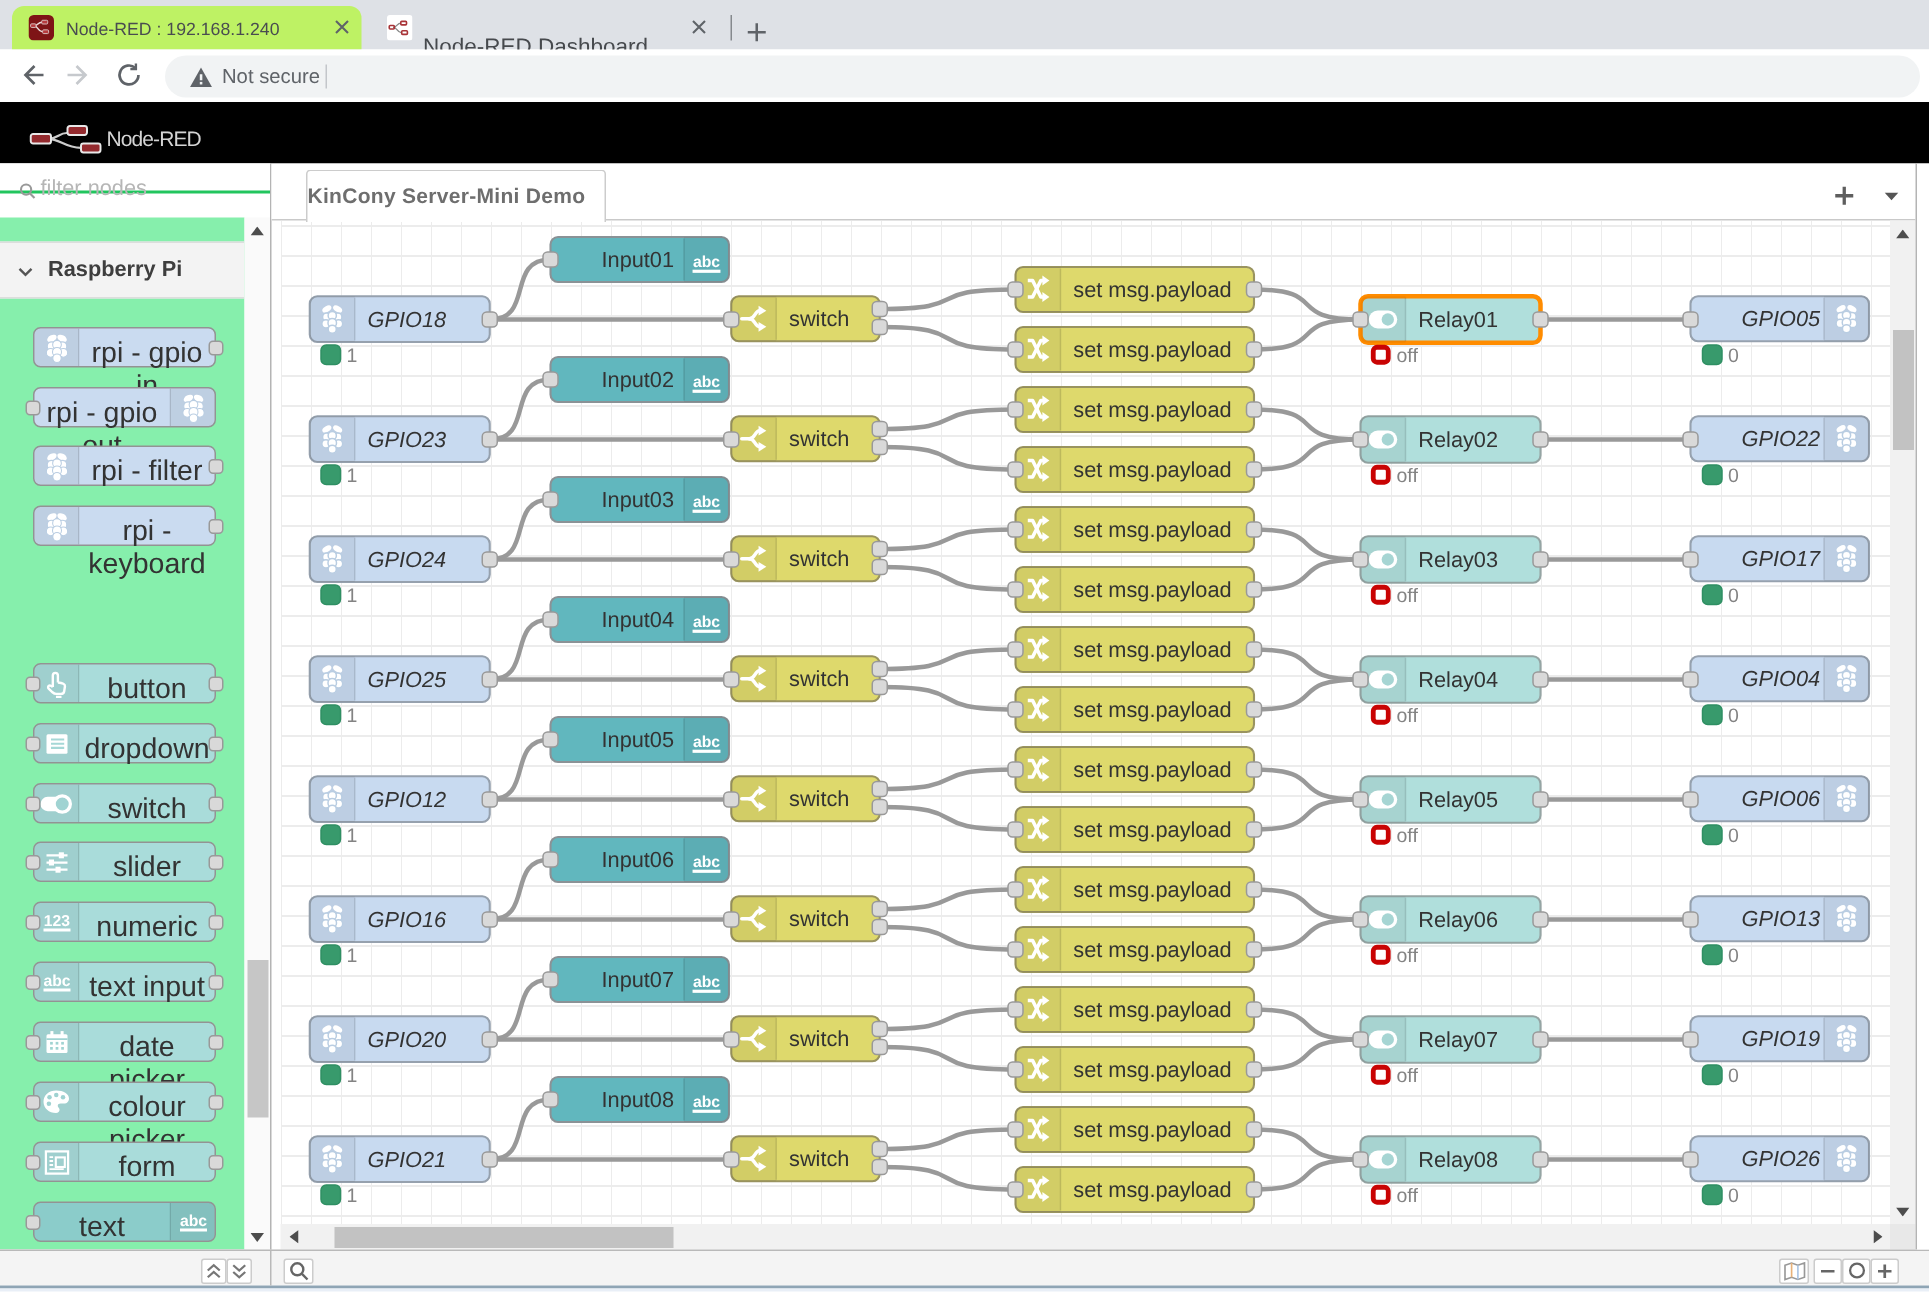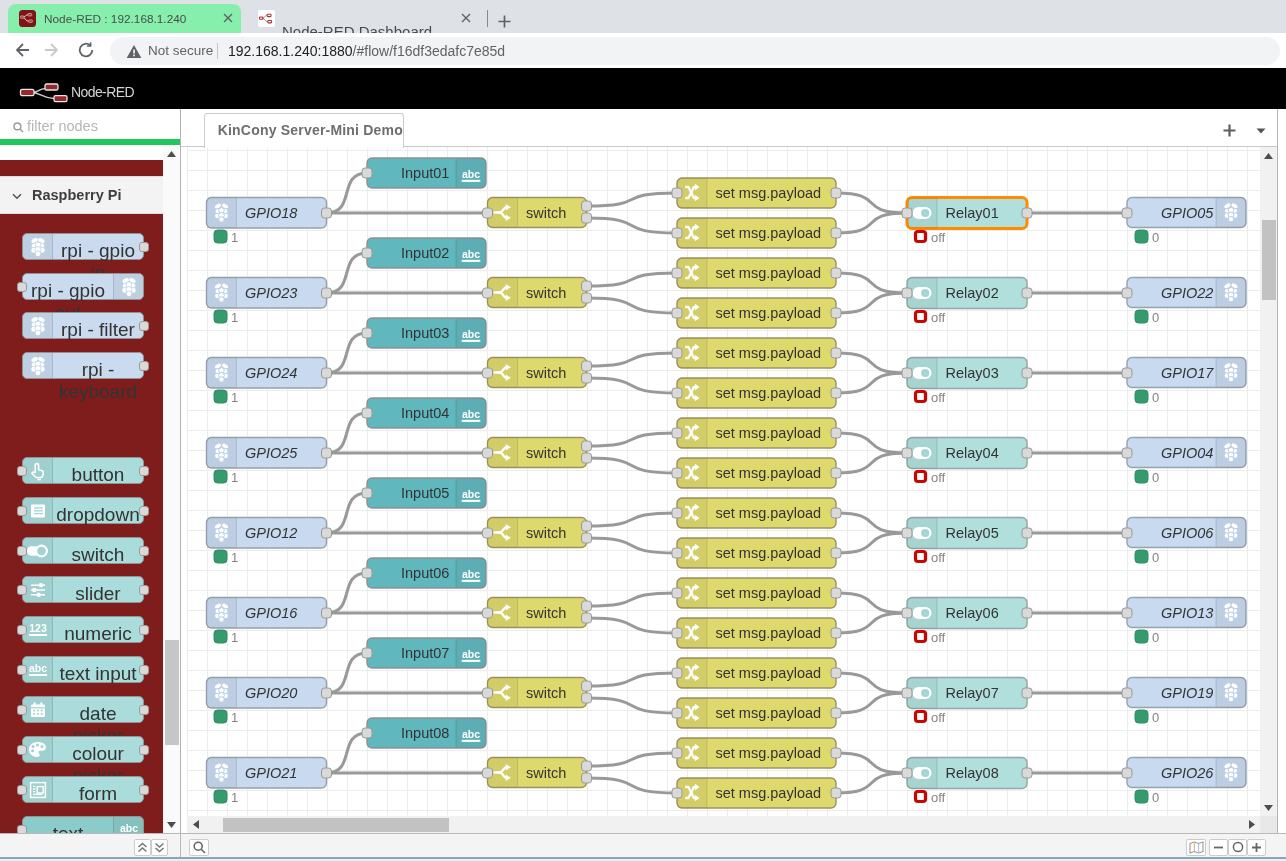--- a/index.html
+++ b/index.html
@@ -1,18 +1,18 @@
 <!DOCTYPE html>
 <html><head><meta charset="utf-8"><title>Node-RED</title>
 <style>
 *{margin:0;padding:0;box-sizing:border-box}
 html,body{width:1286px;height:861px;overflow:hidden;background:#fff;
   font-family:"Liberation Sans",sans-serif;-webkit-font-smoothing:antialiased}
 #tabstrip{position:absolute;left:0;top:0;width:1286px;height:33px;background:#dee1e6}
-#tab1{position:absolute;left:8px;top:4px;width:233px;height:29px;background:#86efac;border-radius:8px 8px 0 0}
+#tab1{position:absolute;left:8px;top:4px;width:233px;height:29px;background:#bef264;border-radius:8px 8px 0 0}
 #tab1 .fav{position:absolute;left:11px;top:6px}
 #tab1 .ttl{position:absolute;left:36px;top:7.5px;font-size:11.8px;color:#494c50;white-space:nowrap}
 #tab1 .cls{position:absolute;right:8px;top:9px}
 #tab2{position:absolute;left:249px;top:4px;width:230px;height:29px}
 #tab2 .fav{position:absolute;left:9px;top:6px}
 #tab2 .ttl2{position:absolute;left:33px;top:19px;font-size:15px;color:#46494d;white-space:nowrap}
 #tab2 .cls{position:absolute;right:8px;top:9px}
 #tabsep{position:absolute;left:487px;top:10px;width:1px;height:17px;background:#85898d}
 #newtab{position:absolute;left:498px;top:15px}
 #toolbar{position:absolute;left:0;top:33px;width:1286px;height:35px;background:#fff}
@@ -20,36 +20,36 @@
 #omnibox{position:absolute;left:110px;top:4px;width:1170px;height:28px;border-radius:14px;background:#f1f3f4}
 #notsec{position:absolute;left:38px;top:6px;font-size:13.5px;color:#5f6368}
 #urlsep{position:absolute;left:107px;top:6px;width:1px;height:16px;background:#c3c6ca}
 #url{position:absolute;left:118px;top:5.5px;font-size:14px;color:#5f6368;white-space:nowrap}
 #url b{color:#202124;font-weight:normal}
 #url .u1{color:#202124}
 #nrheader{position:absolute;left:0;top:68px;width:1286px;height:41px;background:#000}
 #nrlogo{position:absolute;left:18px;top:83px;z-index:5}
 #nrtitle{position:absolute;left:71px;top:84px;z-index:5;font-size:14px;letter-spacing:-0.6px;color:#d4d4d4}
 #sidebar{position:absolute;left:0;top:109px;width:181px;height:724px;background:#fff;border-right:1px solid #b4b4b4}
-#search{position:absolute;left:0;top:0;width:180px;height:36px;background:#fff;border-bottom:6px solid #22c55e}
+#search{position:absolute;left:0;top:0;width:180px;height:20px;background:#fff;border-bottom:2px solid #22c55e}
 #search svg{position:absolute;left:13px;top:13px}
 #search span{position:absolute;left:27px;top:9px;font-size:14.5px;color:#b6b6b6}
-#palette{position:absolute;left:0;top:51px;width:163px;height:688px;background:#7f1d1d;overflow:hidden}
+#palette{position:absolute;left:0;top:36px;width:163px;height:688px;background:#86efac;overflow:hidden}
 .cat{position:absolute;left:0;width:163px;height:38px;background:#f3f3f3;border-top:1px solid #ddd;border-bottom:1px solid #ddd}
 .cat svg{position:absolute;left:12px;top:16px}
 .cat span{position:absolute;left:32px;top:10px;font-weight:bold;font-size:14.5px;color:#3e3e3e}
 .pnode{position:absolute;left:22px;width:122px;height:27px;border:1.5px solid #939393;border-radius:5px}
 .picon{position:absolute;top:0;width:30px;height:25px;background:rgba(0,0,0,0.055);display:flex;align-items:center;justify-content:center}
 .picon.pl{left:0;border-right:1px solid rgba(0,0,0,0.12);border-radius:4px 0 0 4px}
 .picon.pr{right:0;border-left:1px solid rgba(0,0,0,0.12);border-radius:0 4px 4px 0}
 .plabel{position:absolute;top:5.5px;text-align:center;font-size:19px}
 .pport{position:absolute;top:7.5px;width:10px;height:10px;background:#d9d9d9;border:1px solid #999;border-radius:3px}
 #tabbar{position:absolute;left:181px;top:109px;width:1096px;height:38px;background:#fff;border-bottom:1px solid #c9c9c9}
 #wstab{position:absolute;left:23px;top:4px;width:200px;height:35px;background:#fff;border:1px solid #ccc;border-bottom:none;border-radius:3px 3px 0 0;
-  text-align:right;line-height:33px;font-size:14px;font-weight:bold;color:#6e6e6e;letter-spacing:0.2px}
+  text-align:left;line-height:33px;font-size:14px;font-weight:bold;color:#6e6e6e;letter-spacing:0.2px}
 #addflow{position:absolute;left:1042px;top:15px}
 #flowcaret{position:absolute;left:1075px;top:18.5px}
 #canvas{position:absolute;left:187px;top:147px;background:#fff}
 #vsb{position:absolute;left:1260px;top:147px;width:17px;height:669px;background:#f1f1f1}
 .sbarrow{position:absolute;left:0;width:17px;height:17px;display:flex;align-items:center;justify-content:center}
 #vthumb{position:absolute;left:1.5px;top:73px;width:14px;height:80px;background:#c2c2c2}
 #hsb{position:absolute;left:187px;top:816px;width:1073px;height:17px;background:#f1f1f1}
 .sbarrowh{position:absolute;top:0;width:17px;height:17px;display:flex;align-items:center;justify-content:center}
 #hthumb{position:absolute;left:36px;top:1.5px;width:226px;height:14px;background:#c2c2c2}
 #sbcorner{position:absolute;left:1260px;top:816px;width:17px;height:17px;background:#e8e8e8}
@@ -117,21 +117,20 @@
       <path d="M 13.6 1.3 V 5 H 9.9" stroke-width="1.6"></path>
  </svg>
  <div id="omnibox">
   <svg style="position:absolute;left:16px;top:6.5px" width="16" height="15" viewBox="0 0 16 15">
    <path d="M 8 1 L 15.3 14 H 0.7 Z" fill="#5f6368"></path>
    <rect x="7.2" y="5.5" width="1.7" height="4" fill="#f1f3f4"></rect>
         <rect x="7.2" y="10.6" width="1.7" height="1.7" fill="#f1f3f4"></rect>
   </svg>
   <span id="notsec">Not secure</span>
   <div id="urlsep"></div>
-  <span id="url"><b>192.168.1.240</b><span class="u1">:1880</span>/#flow/f16df3edafc7e85d</span>
  </div>
 </div>
 <div id="nrheader"></div>
  <svg id="nrlogo" width="52" height="24" viewBox="0 0 52 24">
   <g fill="none" stroke="#cccccc" stroke-width="1.5">
    <path d="M 14 9.5 C 21 9.5 20 5.8 27.5 5.5 M 14 9.5 C 22 9.5 25 15.3 36 15.6"></path>
   </g>
   <g fill="#942a2e" stroke="#e8e8e8" stroke-width="1.3">
    <rect x="2.5" y="6.3" width="13.5" height="6.4" rx="1.6"></rect>
    <rect x="27" y="1" width="13" height="6" rx="1.6"></rect>

